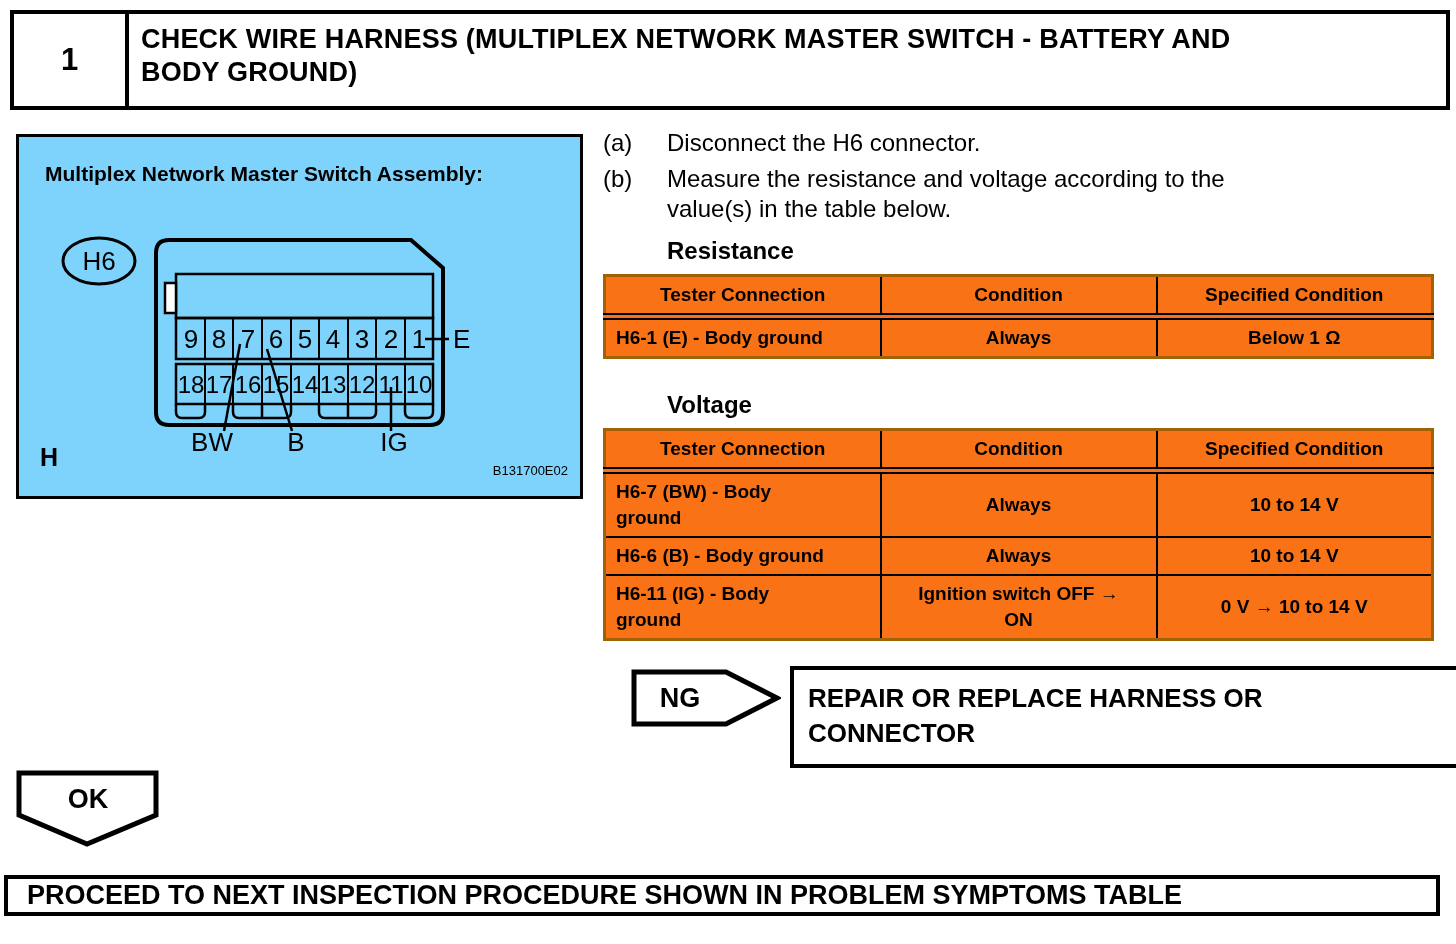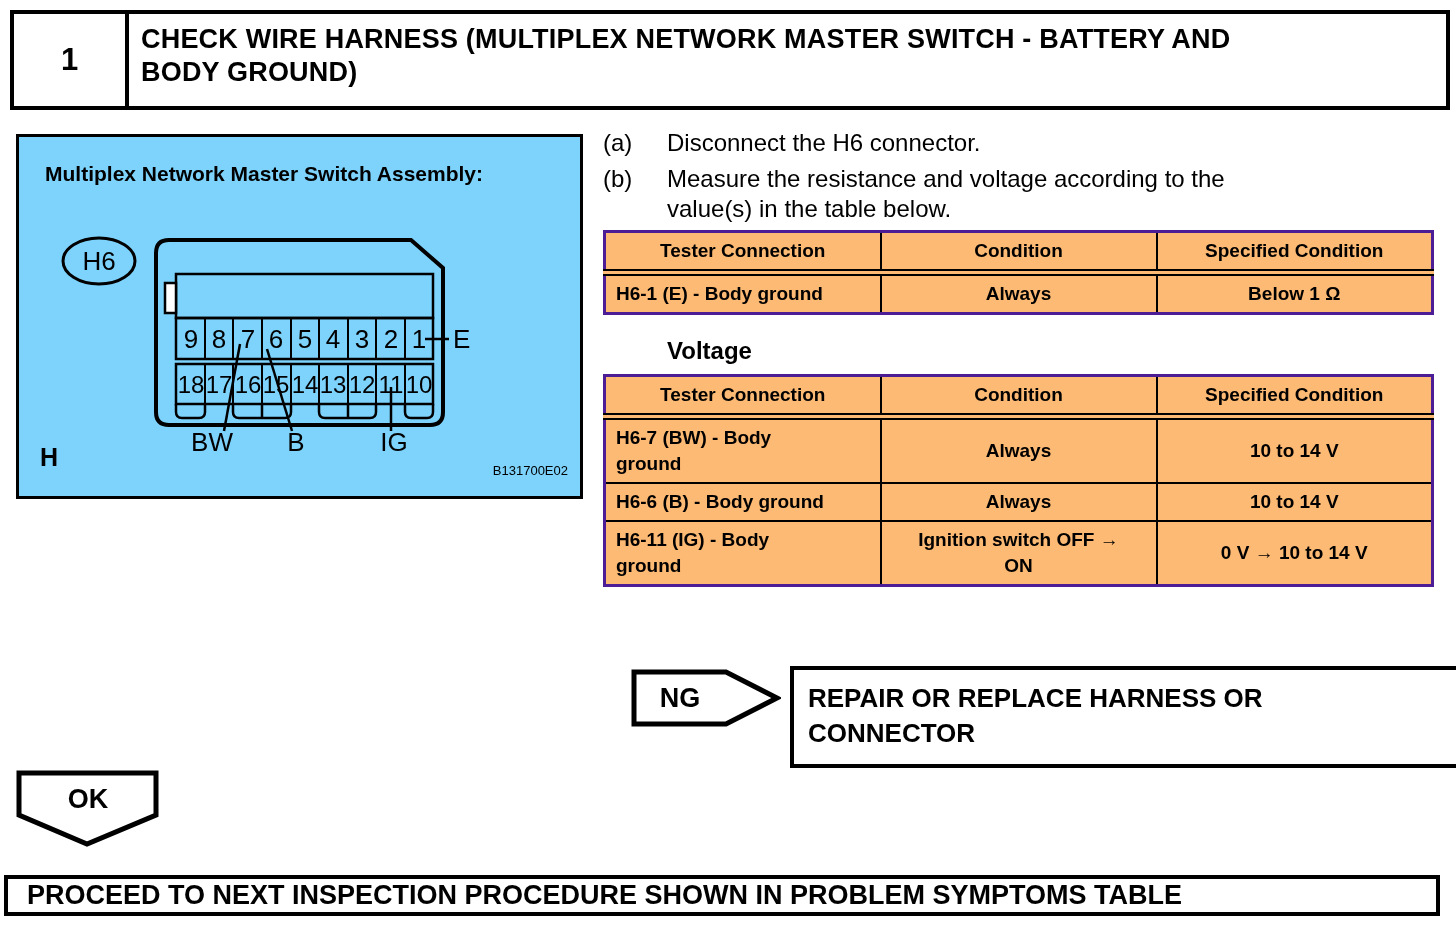--- a/index.html
+++ b/index.html
@@ -22,28 +22,28 @@
   .corner-label{position:absolute;left:21px;top:306px;font-size:25px;font-weight:bold;}
   .figure-code{position:absolute;right:12px;top:326px;font-size:13px;}
 
   
   .right-col{position:absolute;left:603px;top:128px;width:835px;}
   .proc-step{display:flex;font-size:24px;line-height:30px;margin-bottom:6px;}
   .proc-step .marker{width:64px;flex:0 0 64px;}
   .proc-step .text{white-space:pre-line;}
   .table-heading{font-size:24px;font-weight:bold;margin:13px 0 9px 64px;}
 
-  table.spec-table{border:3px solid #4c1d95;border-collapse:collapse;width:831px;
-                   table-layout:fixed;background:#fdba74;}
+  table.spec-table{border:3px solid #a16207;border-collapse:collapse;width:831px;
+                   table-layout:fixed;background:#f97316;}
   table.spec-table th,table.spec-table td{border:2px solid #000;font-size:19px;
                    font-weight:bold;padding:5px 10px;line-height:26px;}
   table.spec-table th{border-bottom:7px double #000;text-align:center;}
   table.spec-table td{text-align:center;white-space:pre-line;}
   table.spec-table td.conn{text-align:left;}
-  .mt{margin-top:22px;}
+  .mt{margin-top:32px;}
 
   
   .ng-row{position:absolute;left:631px;top:666px;display:flex;align-items:flex-start;}
   .ng-arrow-svg{margin-top:2px;}
   .action-box{margin-left:9px;width:672px;box-sizing:border-box;border:4px solid #000;
               padding:11px 14px;font-size:26px;font-weight:bold;line-height:35px;
               white-space:pre-line;background:#fff;min-height:102px;}
   .ok-wrap{position:absolute;left:16px;top:770px;text-align:right;}
   .proceed-bar{position:absolute;left:4px;top:875px;width:1436px;height:41px;
                box-sizing:border-box;border:4px solid #000;display:flex;align-items:center;
@@ -151,20 +151,21 @@
     <div class="proc-step">
       <div class="marker">(a)</div>
       <div class="text">Disconnect the H6 connector.</div>
     </div>
     <div class="proc-step">
       <div class="marker">(b)</div>
       <div class="text">Measure the resistance and voltage according to the
 value(s) in the table below.</div>
     </div>
 
+    <div class="table-heading">Resistance</div>
 
     <table class="spec-table">
       <thead>
         <tr>
           <th>Tester Connection</th>
           <th>Condition</th>
           <th>Specified Condition</th>
         </tr>
       </thead>
       <tbody>

